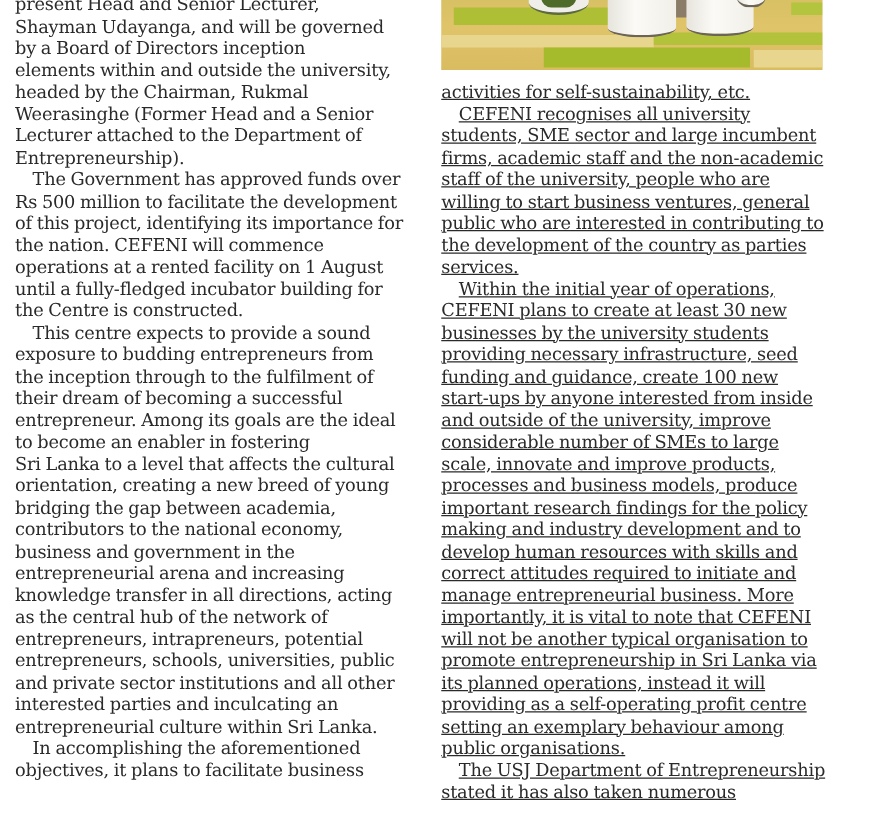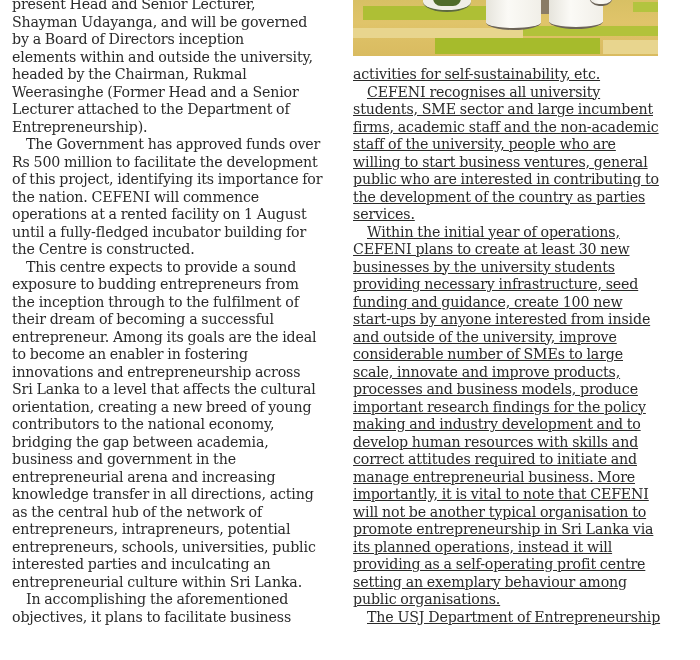--- a/index.html
+++ b/index.html
@@ -133,31 +133,31 @@
     <span class="line">the nation. CEFENI will commence</span>
     <span class="line">operations at a rented facility on 1 August</span>
     <span class="line">until a fully-fledged incubator building for</span>
     <span class="line">the Centre is constructed.</span>
     <span class="line indent">This centre expects to provide a sound</span>
     <span class="line">exposure to budding entrepreneurs from</span>
     <span class="line">the inception through to the fulfilment of</span>
     <span class="line">their dream of becoming a successful</span>
     <span class="line">entrepreneur. Among its goals are the ideal</span>
     <span class="line">to become an enabler in fostering</span>
-    <span class="line">innovations and entrepreneurship across</span>
     <span class="line">Sri Lanka to a level that affects the cultural</span>
     <span class="line">orientation, creating a new breed of young</span>
+    <span class="line">bridging the gap between academia,</span>
     <span class="line">contributors to the national economy,</span>
-    <span class="line">bridging the gap between academia,</span>
     <span class="line">business and government in the</span>
     <span class="line">entrepreneurial arena and increasing</span>
     <span class="line">knowledge transfer in all directions, acting</span>
     <span class="line">as the central hub of the network of</span>
     <span class="line">entrepreneurs, intrapreneurs, potential</span>
     <span class="line">entrepreneurs, schools, universities, public</span>
+    <span class="line">and private sector institutions and all other</span>
     <span class="line">interested parties and inculcating an</span>
     <span class="line">entrepreneurial culture within Sri Lanka.</span>
     <span class="line indent">In accomplishing the aforementioned</span>
     <span class="line">objectives, it plans to facilitate business</span>
   </div>
 <div class="column col-right" id="col-right">
     <span class="line">activities for self-sustainability, etc.</span>
     <span class="line indent">CEFENI recognises all university</span>
     <span class="line">students, SME sector and large incumbent</span>
     <span class="line">firms, academic staff and the non-academic</span>
@@ -182,13 +182,14 @@
     <span class="line">correct attitudes required to initiate and</span>
     <span class="line">manage entrepreneurial business. More</span>
     <span class="line">importantly, it is vital to note that CEFENI</span>
     <span class="line">will not be another typical organisation to</span>
     <span class="line">promote entrepreneurship in Sri Lanka via</span>
     <span class="line">its planned operations, instead it will</span>
     <span class="line">providing as a self-operating profit centre</span>
     <span class="line">setting an exemplary behaviour among</span>
     <span class="line">public organisations.</span>
     <span class="line indent">The USJ Department of Entrepreneurship</span>
+    <span class="line">stated it has also taken numerous</span>
   </div>
 
 </body></html>

